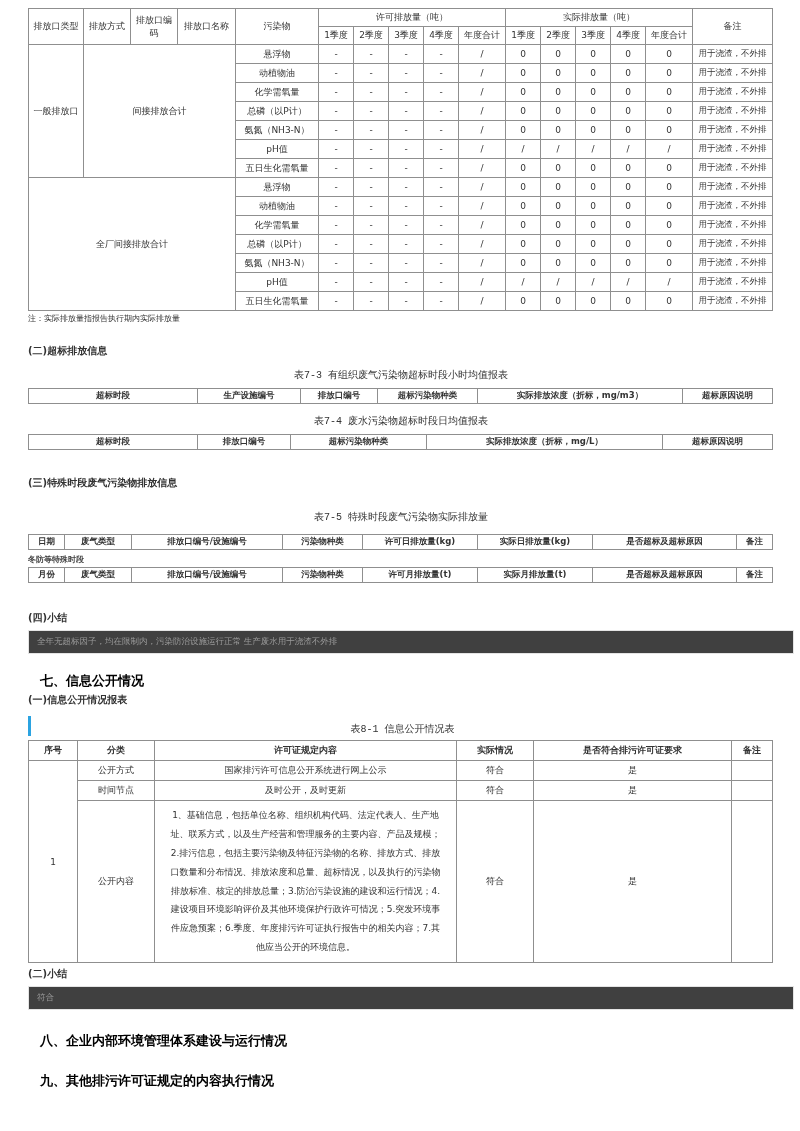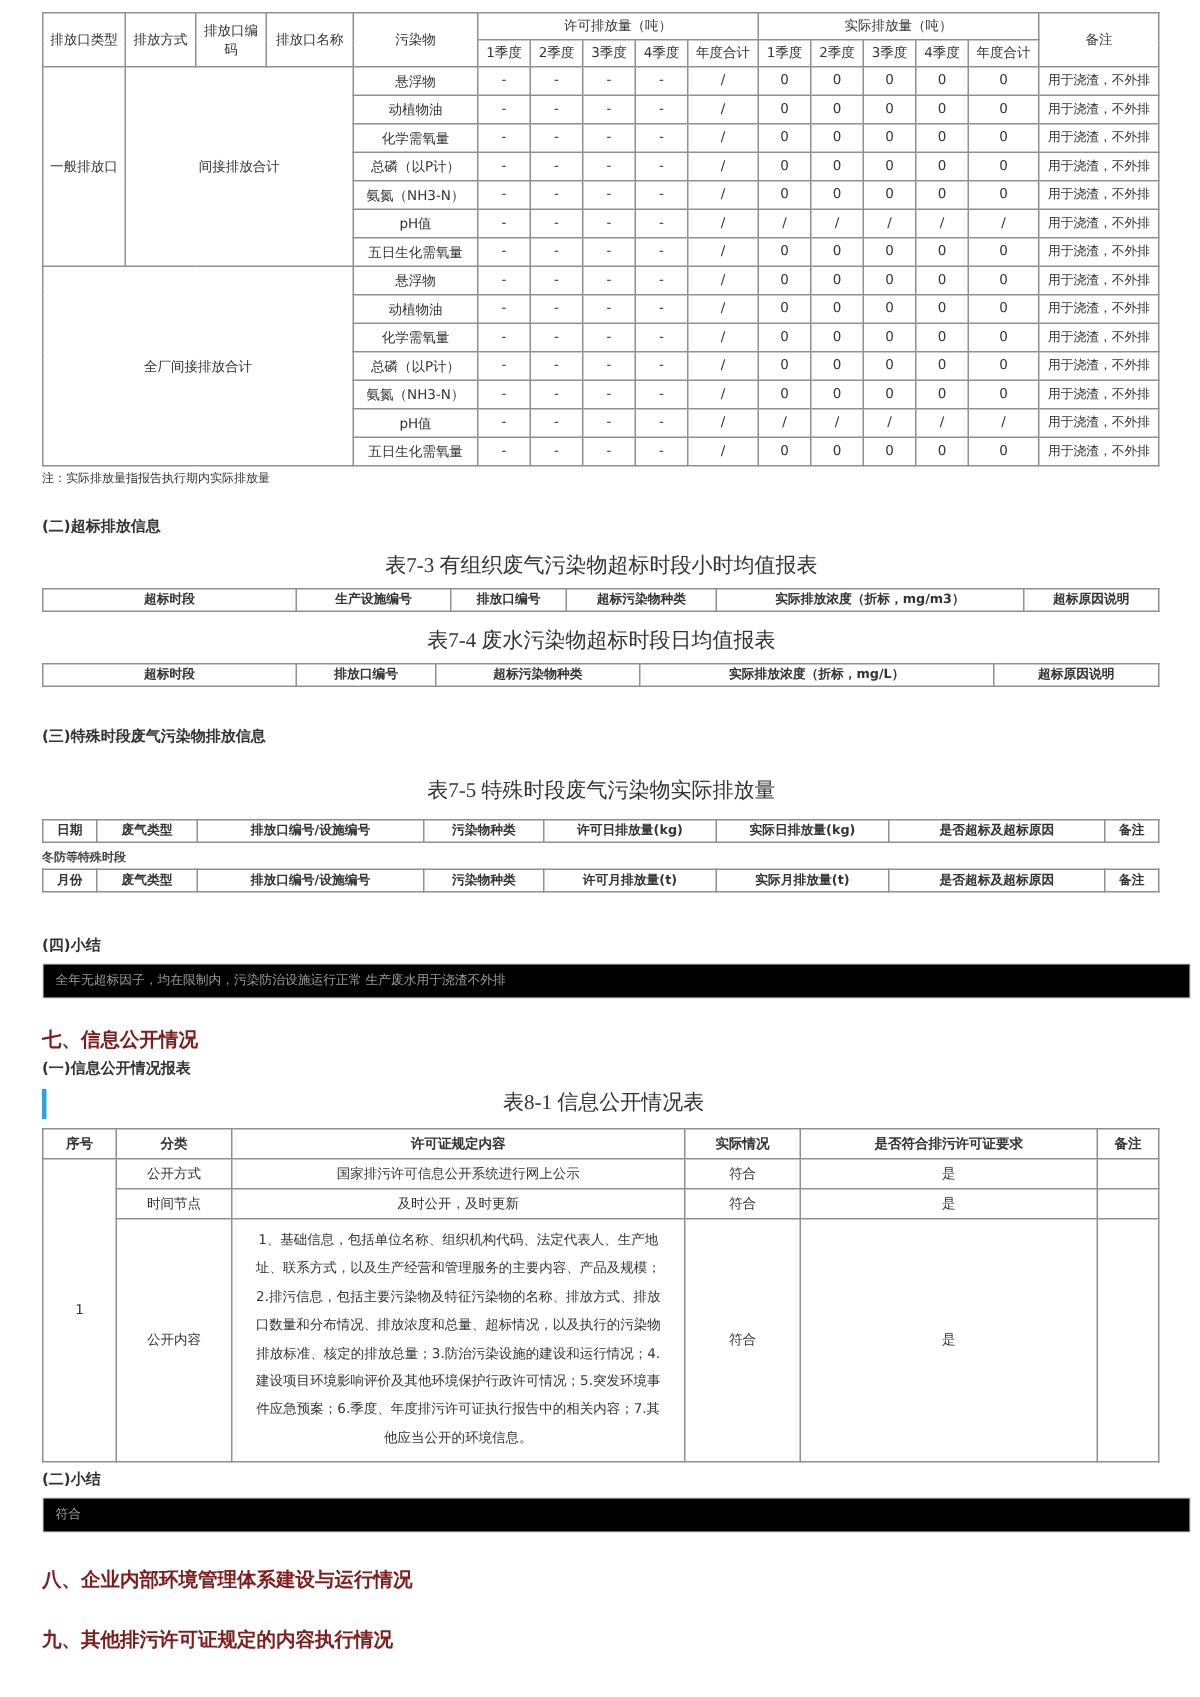--- a/index.html
+++ b/index.html
@@ -10,38 +10,38 @@
   .tbl { border-collapse:collapse; table-layout:fixed; width:744px; }
   .tbl th,.tbl td { border:1px solid #8f8f8f; text-align:center; vertical-align:middle;
                     padding:1px 2px; font-size:9px; color:#333; font-weight:normal;
                     overflow:hidden; word-break:break-all; }
   .em-table th { height:18px; }
   .em-table td { height:19px; }
   .em-table td.remark { font-size:8.5px; }
 
   .note { font-size:8px; color:#333; margin-top:2px; }
   .sub-title { font-size:10px; font-weight:bold; color:#333; margin-top:20px; }
-  .caption { font-family:Liberation Serif, serif; font-size:14px; color:#333;
+  .caption { font-family:Liberation Mono, monospace; font-size:10px; color:#333;
              text-align:center; margin:10px 0 6px; }
   .head-only th { height:14px; font-weight:bold; font-size:8.5px; }
   .mini-label { font-size:8px; font-weight:bold; color:#444; margin:4px 0 2px; }
 
   .s3 { margin-top:26px; }
   .cap-s3 { margin-top:20px; margin-bottom:10px; }
   .lbl1 { margin-top:12px; }
   .s4 { margin-top:28px; }
 
   .content-box { border:1px solid #e4e4e4; width:766px; min-height:21px; font-size:8.5px;
-                 color:#9a9a9a; padding:5px 8px; margin-top:5px; background:#000000; }
-
-  .main-title { font-size:13px; font-weight:bold; color:#7f1d1d; margin:18px 0 3px; }
+                 color:#9a9a9a; padding:5px 8px; margin-top:5px; background:#404040; }
+
+  .main-title { font-size:13px; font-weight:bold; color:#000000; margin:18px 12px 3px; }
   .tight { margin-top:1px; }
   .hint { font-size:8.5px; font-weight:bold; color:#444; margin:1px 0 5px; }
 
-  .caption-row { display:flex; align-items:flex-start; margin:7px 0 4px; height:22px; }
+  .caption-row { display:flex; align-items:flex-end; margin:7px 0 4px; height:22px; }
   .blue-bar { width:3px; height:20px; background:#2ba3e1; flex:0 0 3px; }
   .caption-row .caption { flex:1; margin:0; }
 
   .t81 th { font-weight:bold; height:20px; }
   .t81 td { height:20px; }
   .t81 td.long { line-height:2.1; padding:5px 12px; }
   .t81-summary { margin-top:4px; }
 
   .mt22 { margin-top:22px; }
 </style>

